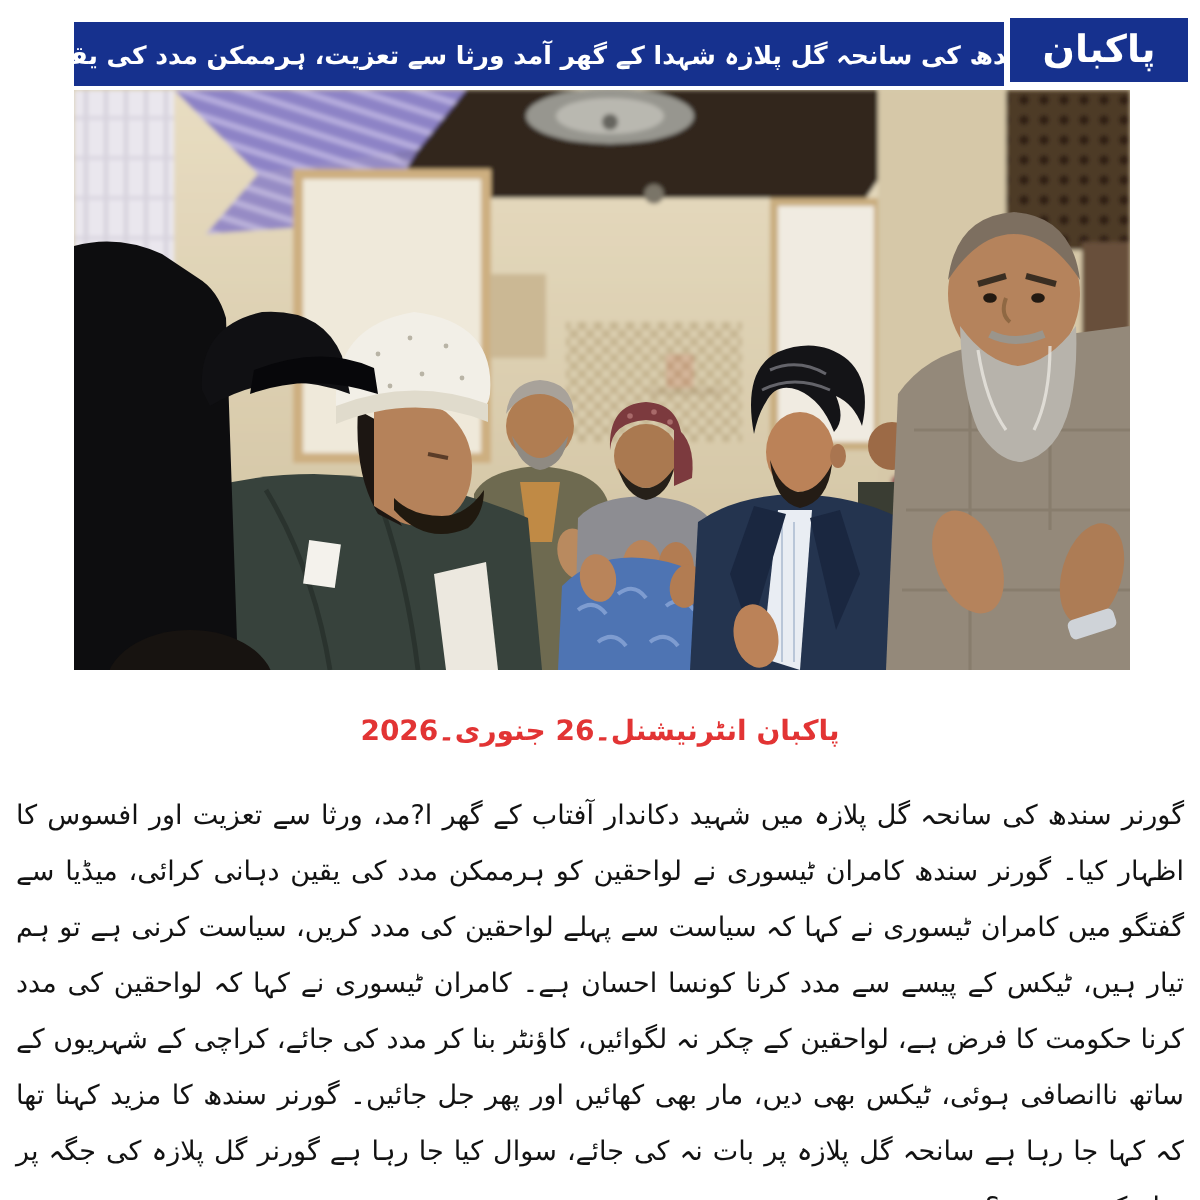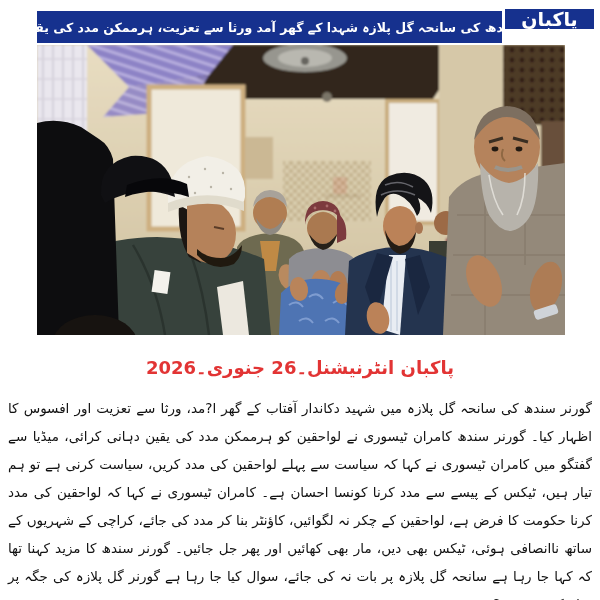--- a/index.html
+++ b/index.html
@@ -3,42 +3,42 @@
 <meta charset="utf-8">
 <style>
   html,body{margin:0;padding:0;}
   body{
     width:600px;height:600px;position:relative;overflow:hidden;
     background:#ffffff;
     font-family:"DejaVu Sans","Liberation Sans",sans-serif;
   }
   
   .brand-box{
-    position:absolute;top:9px;left:505px;width:89px;height:20px;
+    position:absolute;top:9px;left:505px;width:89px;height:32px;
     background:#16318e;color:#fff;display:flex;align-items:center;justify-content:center;
     font-weight:bold;font-size:19px;line-height:32px;
   }
   .headline-bar{
     position:absolute;top:11px;left:37px;width:465px;height:32px;
     background:#16318e;color:#fff;display:flex;align-items:center;justify-content:center;
     overflow:hidden;
   }
   .headline-bar .headline-text{
     font-weight:bold;font-size:12.5px;white-space:nowrap;direction:rtl;
   }
   
   .photo-frame{
     position:absolute;top:45px;left:37px;width:528px;height:290px;overflow:hidden;
     background:#d8cbab;
   }
   .photo-frame svg{display:block;width:100%;height:100%;}
   
   .dateline{
     position:absolute;top:357px;left:0;width:600px;height:24px;
-    text-align:center;color:#e23434;font-weight:bold;font-size:18px;direction:rtl;
+    text-align:center;color:#e23434;font-weight:bold;font-size:14px;direction:rtl;
   }
   
   .article-body{
     position:absolute;top:394px;left:8px;width:584px;height:198px;
     direction:rtl;text-align:justify;
     font-size:13.5px;line-height:28px;color:#121212;
   }
 </style>
 </head>
 <body>

